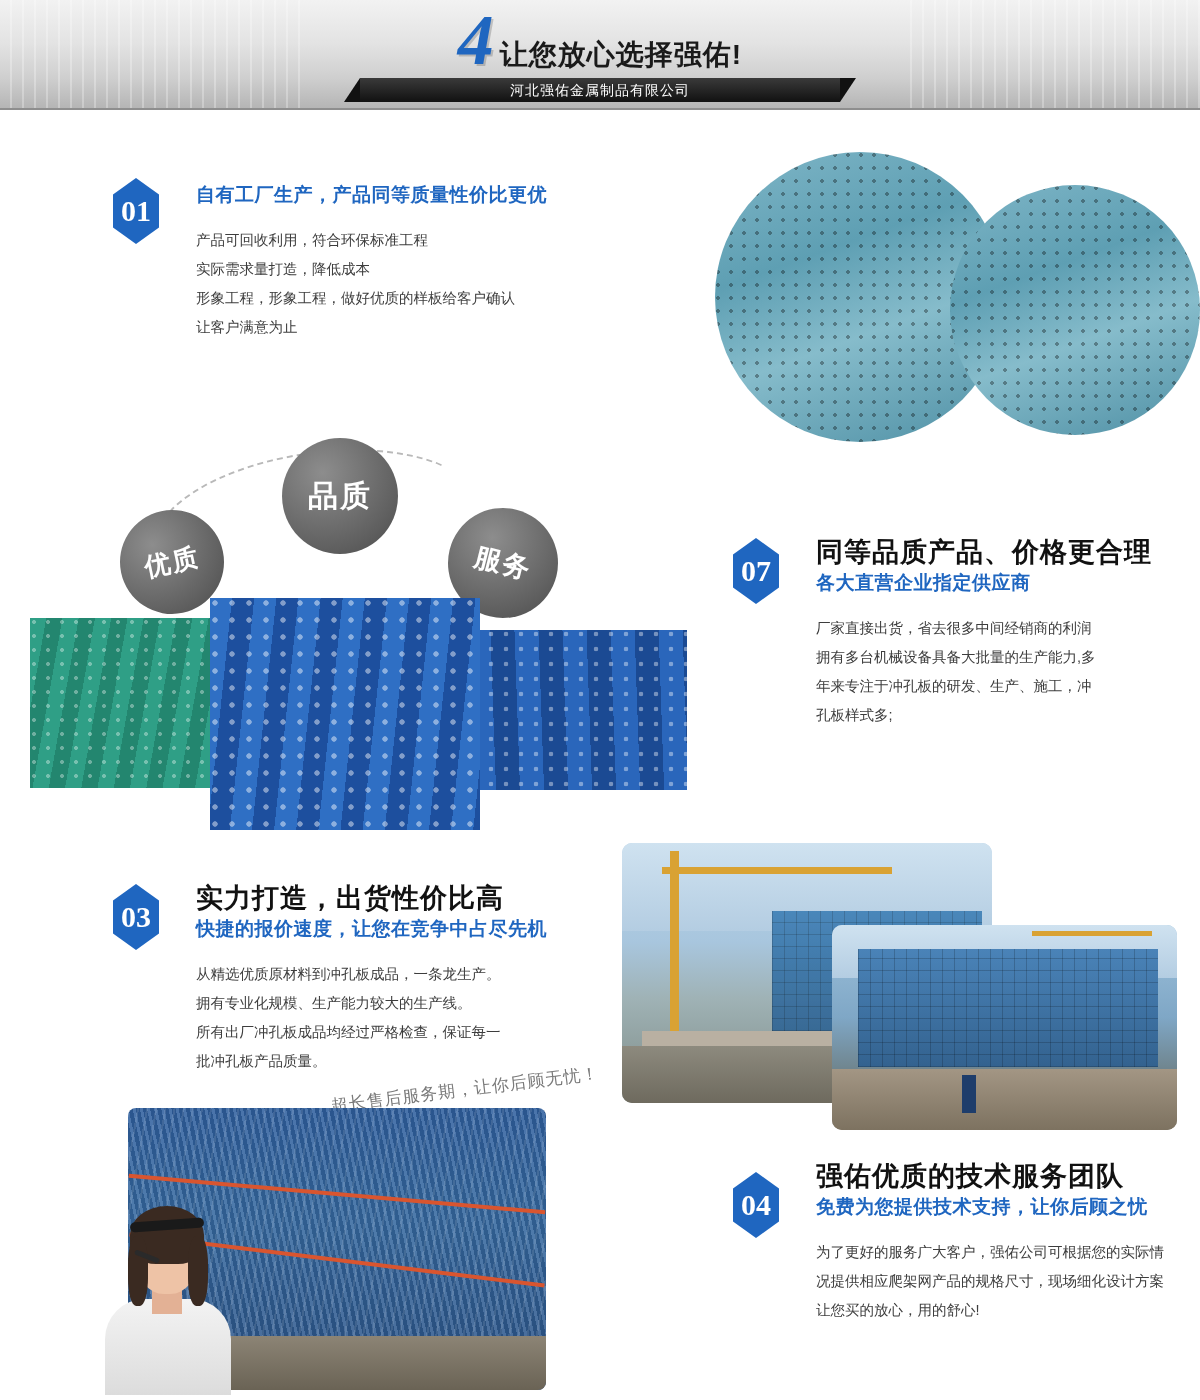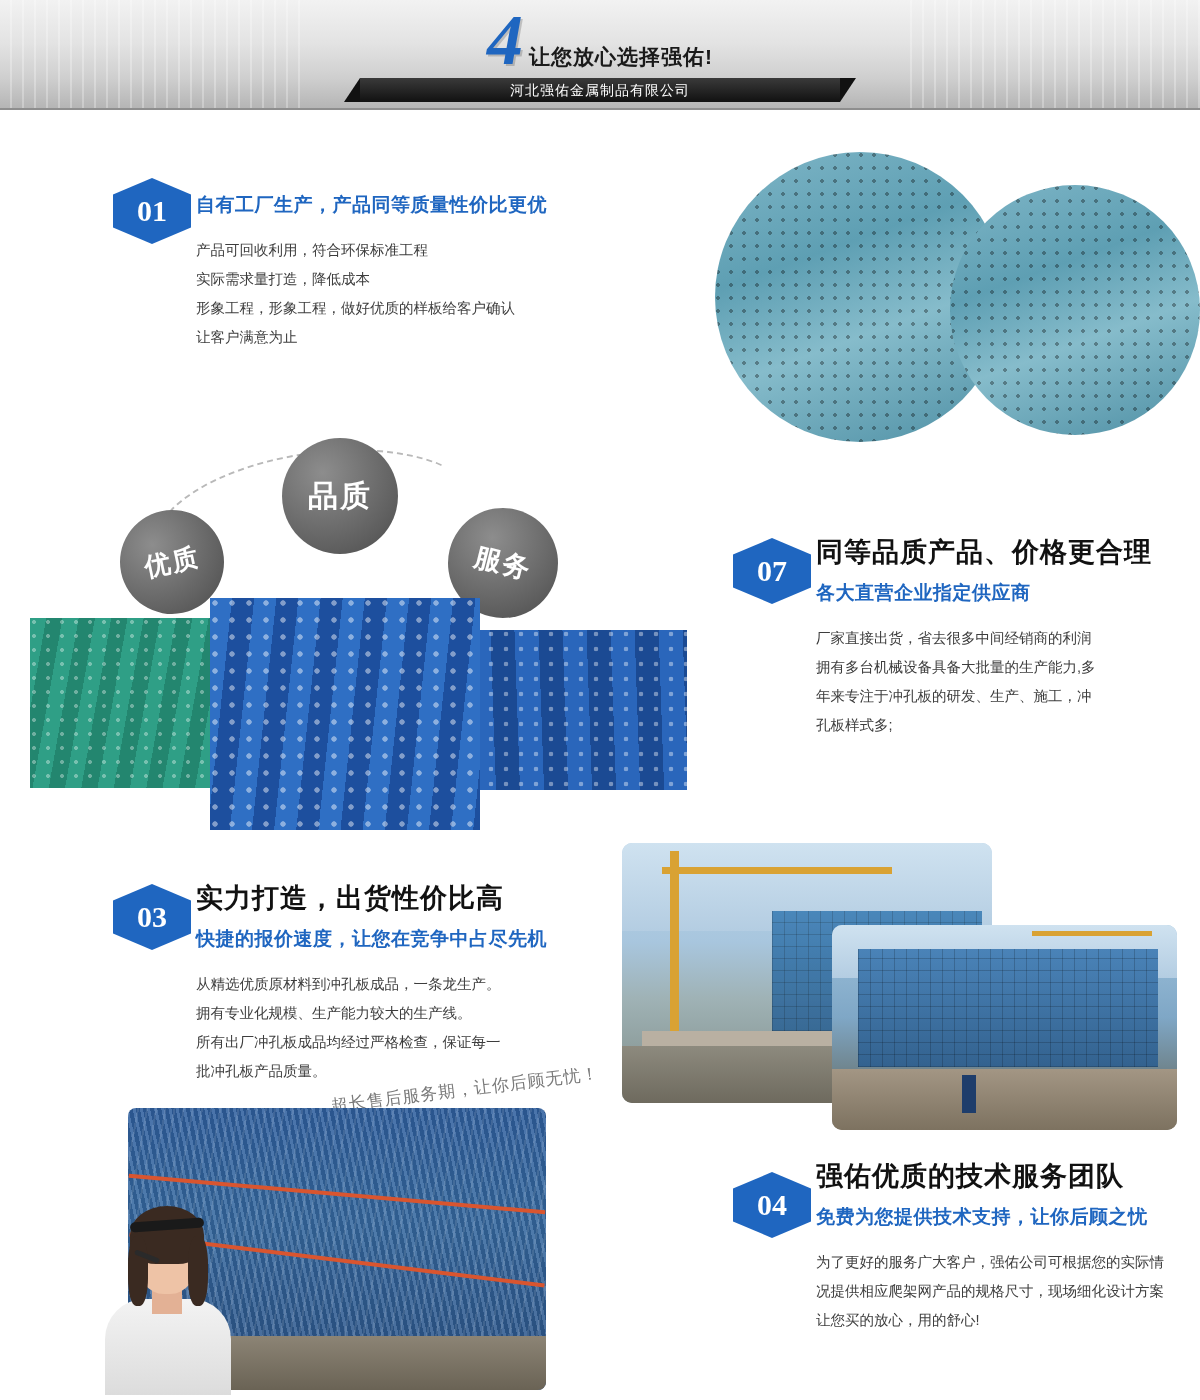--- a/index.html
+++ b/index.html
@@ -37,21 +37,21 @@
     font-size: 72px; line-height: 64px; font-weight: bold;
     color: #1f66c0; font-style: italic;
     font-family: "Liberation Serif", "DejaVu Serif", serif;
     text-shadow: 2px 2px 0 rgba(0,0,0,0.18);
   }
   .title-main {
     font-size: 40px; font-weight: bold; color: #1a1a1a;
     letter-spacing: 2px;
   }
   .title-sub {
-    font-size: 21px; font-weight: bold; color: #1a1a1a;
+    font-size: 28px; font-weight: bold; color: #1a1a1a;
     margin-left: 2px; letter-spacing: 1px;
   }
   .company-bar {
     position: absolute; left: 50%; transform: translateX(-50%);
     top: 78px;
     width: 480px; height: 24px;
     background: linear-gradient(180deg,#3a3a3a,#111);
     color: #fff; font-size: 14px; line-height: 24px; text-align: center;
     letter-spacing: 1px;
   }
@@ -59,32 +59,32 @@
     content: ""; position: absolute; right: -16px; top: 0;
     border-top: 24px solid #111; border-right: 16px solid transparent;
   }
   .company-bar:before {
     content: ""; position: absolute; left: -16px; top: 0;
     border-bottom: 24px solid #111; border-left: 16px solid transparent;
   }
 
   
   .hexnum {
-    width: 78px; height: 66px;
+    width: 46px; height: 66px;
     background: #1f66c0;
     clip-path: polygon(50% 0%, 100% 25%, 100% 75%, 50% 100%, 0% 75%, 0% 25%);
     color: #fff; font-size: 30px; font-weight: bold;
     display: flex; align-items: center; justify-content: center;
     font-family: "Liberation Serif","DejaVu Serif",serif;
   }
   .blk-title {
     font-size: 27px; font-weight: bold; color: #111; letter-spacing: 1px;
   }
   .blk-sub {
-    font-size: 19px; font-weight: bold; color: #1f66c0; margin-top: 10px;
+    font-size: 19px; font-weight: bold; color: #1f66c0; 
     letter-spacing: .5px;
   }
   .blk-body {
     margin-top: 18px; font-size: 14.5px; color: #3d3d3d; line-height: 29px;
   }
   .blk-body div { white-space: nowrap; }
 
   .abs { position: absolute; }
 
   

